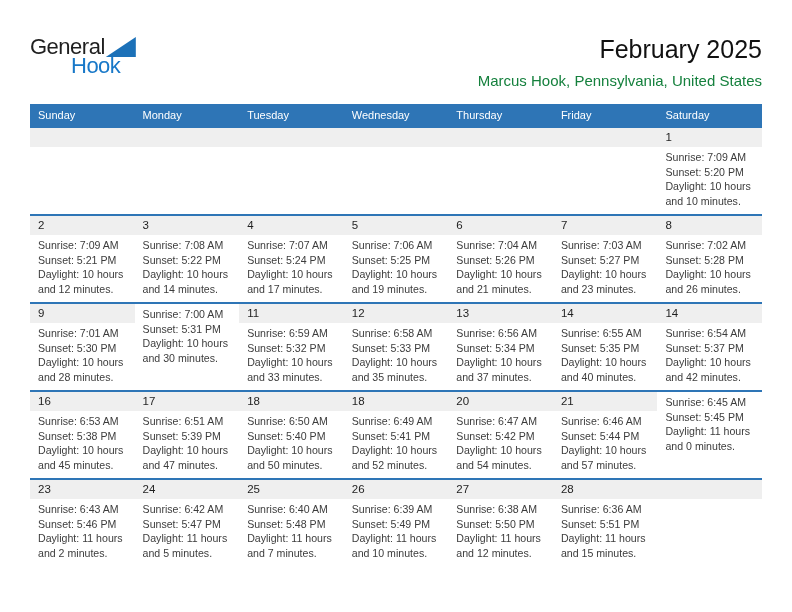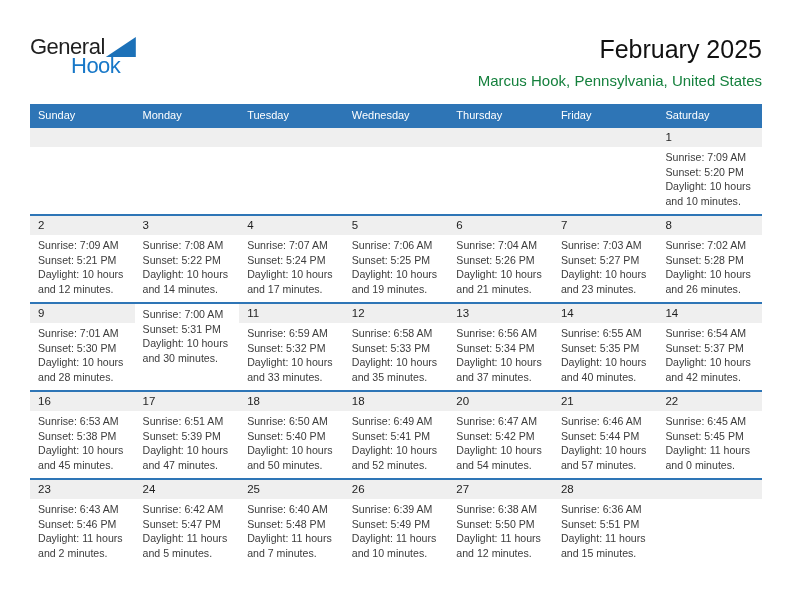--- a/index.html
+++ b/index.html
@@ -277,21 +277,20 @@
           <div class="day-cell">
             <div class="day-strip">21</div>
             <div class="day-lines">
               <div>Sunrise: 6:46 AM</div>
               <div>Sunset: 5:44 PM</div>
               <div>Daylight: 10 hours</div>
               <div>and 57 minutes.</div>
             </div>
           </div>
           <div class="day-cell">
-            <div class="day-strip">22</div>
             <div class="day-lines">
               <div>Sunrise: 6:45 AM</div>
               <div>Sunset: 5:45 PM</div>
               <div>Daylight: 11 hours</div>
               <div>and 0 minutes.</div>
             </div>
           </div>
         </div>
         <div class="week-row">
           <div class="day-cell">

